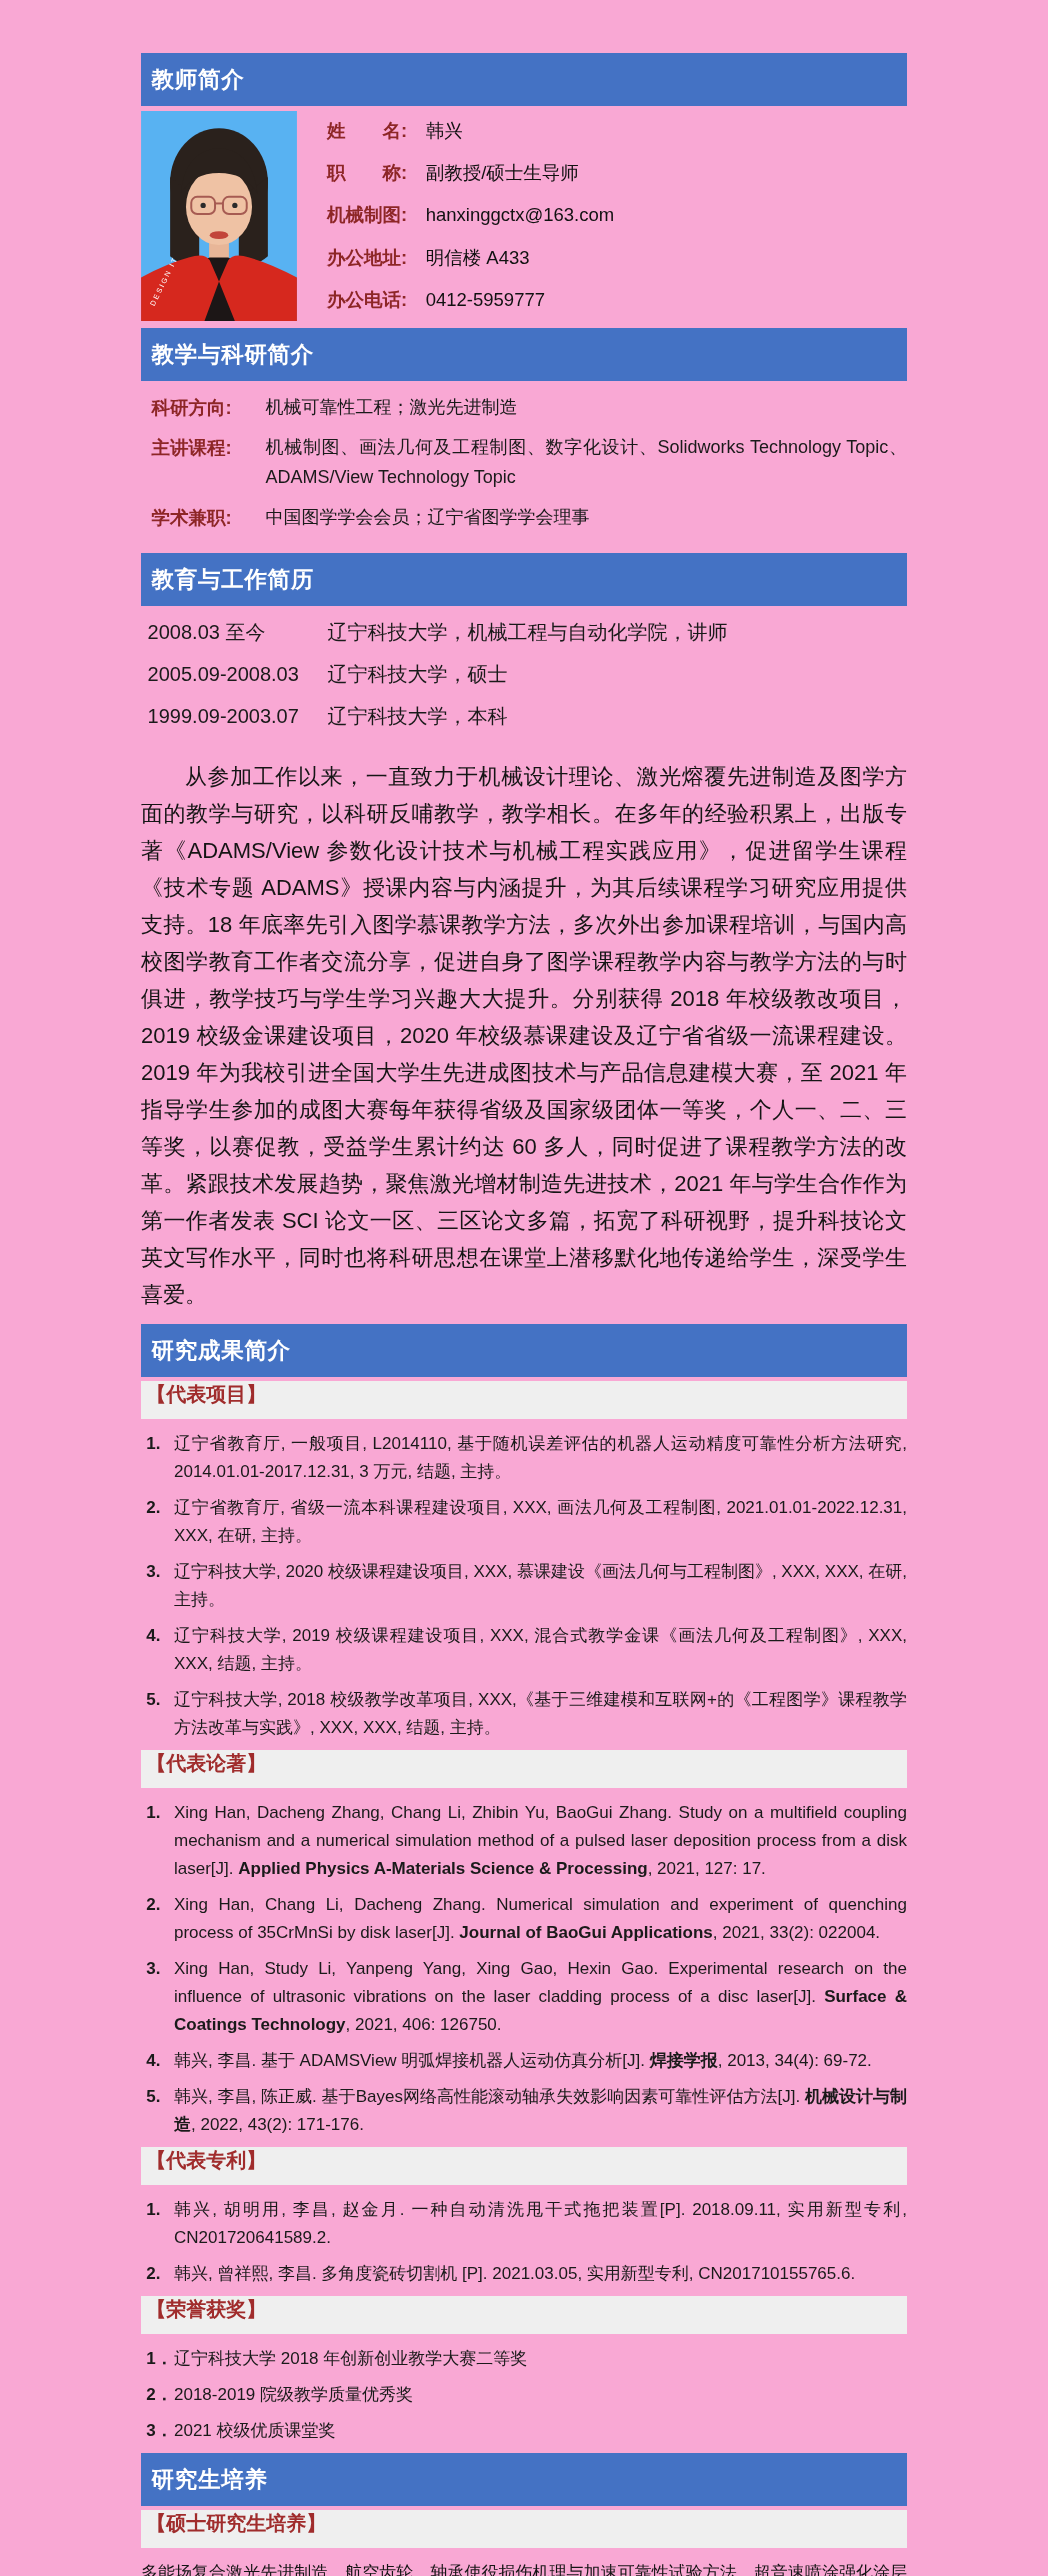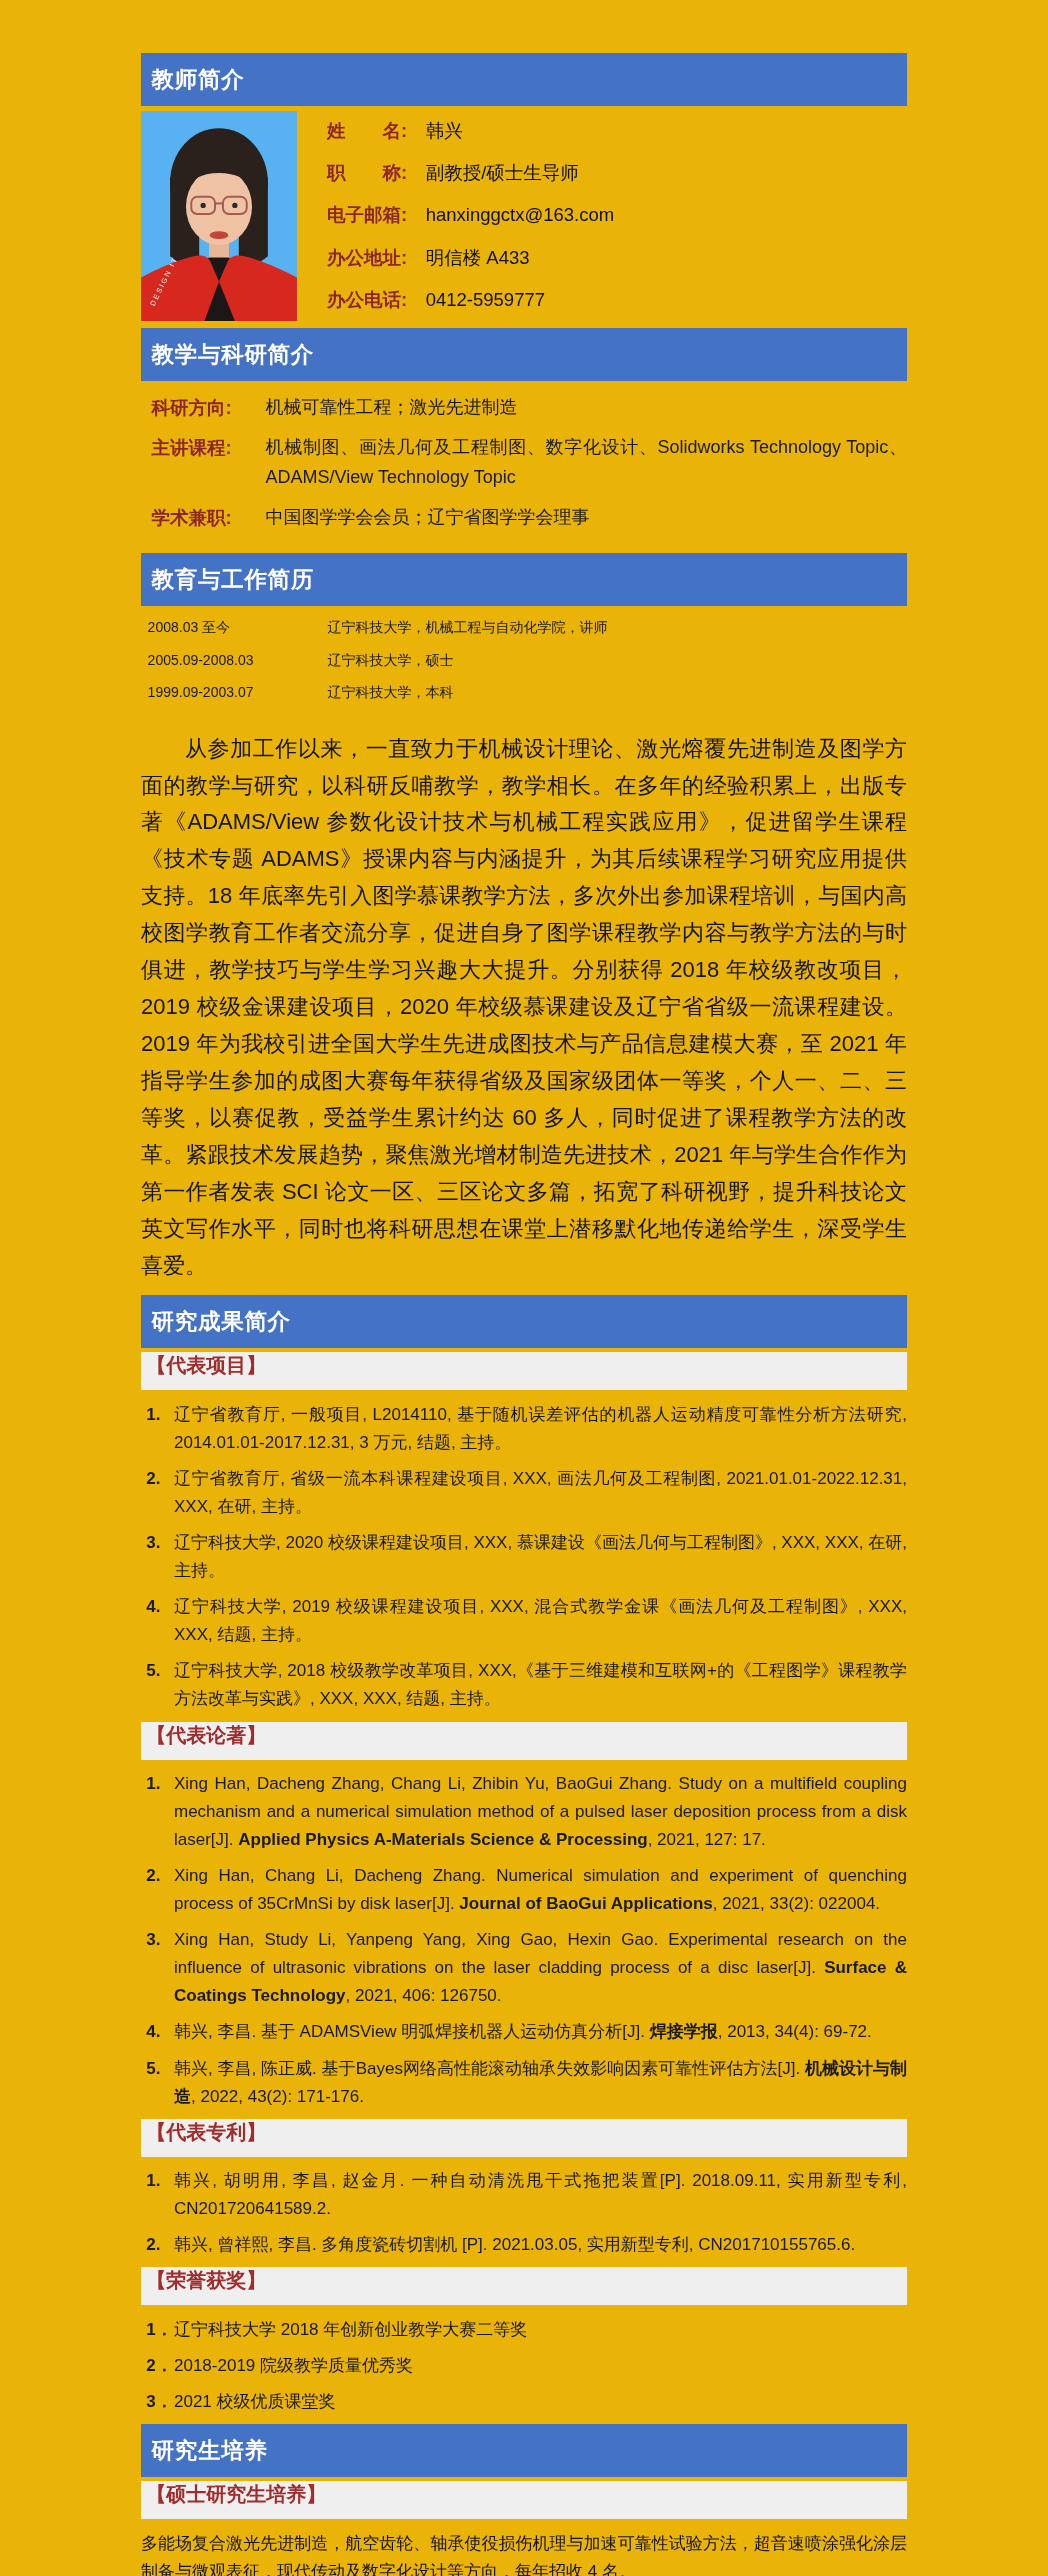--- a/index.html
+++ b/index.html
@@ -1,16 +1,16 @@
 <!DOCTYPE html>
 <html lang="zh" style="font-size:10.6px"><head>
 <meta charset="utf-8">
 <style>
   html,body{margin:0;padding:0;background:#ffffff;}
-  .page{width:1048px;height:2576px;overflow:hidden;background:#eab308;
+  .page{width:1048px;height:2576px;overflow:hidden;background:#f9a8d4;
         font-family:"Liberation Sans","DejaVu Sans",sans-serif;color:#1a1a1a;}
   .content{width:766px;margin:0 auto;padding-top:53px;}
 
   
   .sec-header{height:53px;background:#4472C4;color:#ffffff;display:flex;align-items:center;
               padding-left:10.6px;box-sizing:border-box;font-size:22.5px;font-weight:bold;letter-spacing:0.7px;}
 
   
   .info-block{display:flex;padding:5.3px 0 6.6px 0;}
   .photo-frame{width:156px;height:210px;flex-shrink:0;}
@@ -21,21 +21,21 @@
   .f-value{color:#111111;}
 
   
   .teach-wrap{padding:12px 0 9.2px 10.6px;}
   .teach-row{display:flex;margin-bottom:10.6px;}
   .t-label{width:114px;flex-shrink:0;color:#8D2626;font-weight:bold;font-size:18.5px;line-height:1.6;}
   .t-value{flex:1;font-size:18px;line-height:1.65;text-align:justify;}
 
   
   .edu-wrap{padding:10.6px 0 4px 6.6px;}
-  .edu-row{display:flex;font-size:14px;margin-bottom:10px;line-height:1.6;align-items:flex-end;}
+  .edu-row{display:flex;font-size:20px;margin-bottom:10px;line-height:1.6;align-items:flex-end;}
   .e-period{width:180px;flex-shrink:0;}
   .e-detail{flex:1;}
 
   
   .para{font-size:22px;line-height:1.68;text-align:justify;text-indent:2em;
         margin:13.2px 0 10.6px 0;color:#151515;}
 
   
   .sub-band{background:#EFEFEF;height:38px;display:flex;
             padding-left:5.3px;box-sizing:border-box;margin:4px 0 10.6px 0;}
@@ -89,21 +89,21 @@
       <div class="info-fields">
         <div class="info-row">
           <span class="f-label">姓　　名:</span>
           <span class="f-value">韩兴</span>
         </div>
         <div class="info-row">
           <span class="f-label">职　　称:</span>
           <span class="f-value">副教授/硕士生导师</span>
         </div>
         <div class="info-row">
-          <span class="f-label">电子邮箱:</span>
+          <span class="f-label">机械制图:</span>
           <span class="f-value">hanxinggctx@163.com</span>
         </div>
         <div class="info-row">
           <span class="f-label">办公地址:</span>
           <span class="f-value">明信楼 A433</span>
         </div>
         <div class="info-row">
           <span class="f-label">办公电话:</span>
           <span class="f-value">0412-5959777</span>
         </div>

